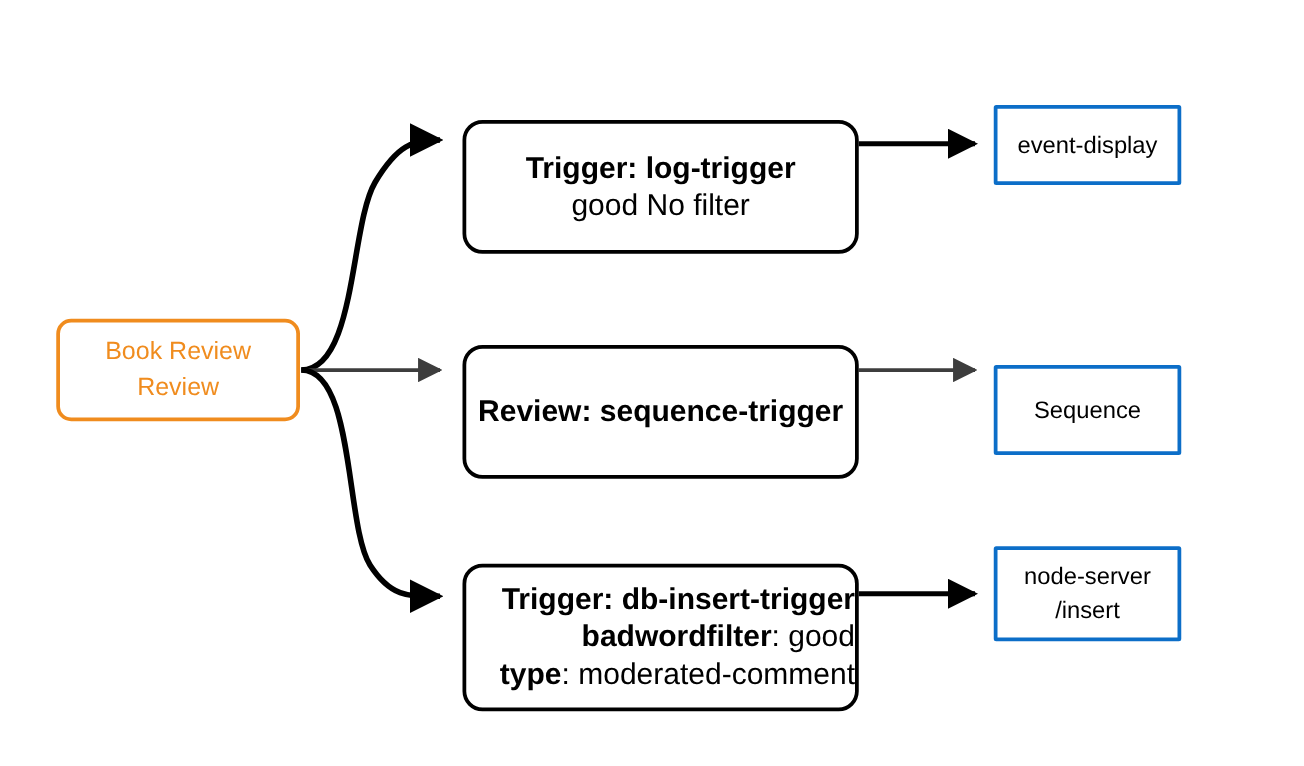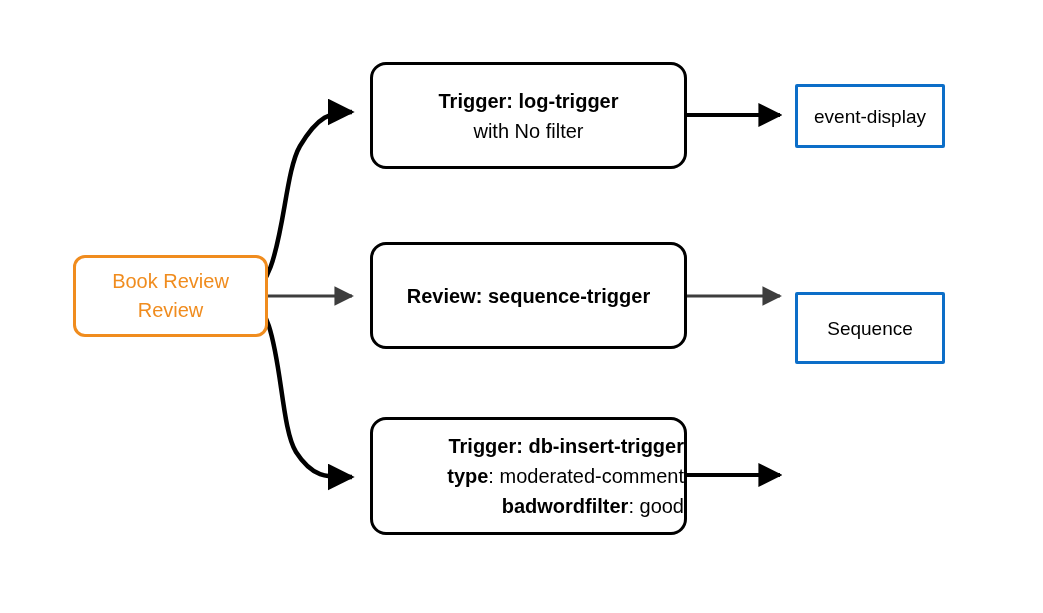--- a/index.html
+++ b/index.html
@@ -46,22 +46,23 @@
     font-weight: 400;
   }
   .node-broker .line {
     white-space: nowrap;
   }
   
   .node-trigger {
     border: 3px solid #000000;
     border-radius: 16px;
     color: #000000;
-    font-size: 20px;
+    font-size: 24px;
     line-height: 30px;
+    margin-top: 34px;
   }
   .node-trigger .line {
     white-space: nowrap;
     font-weight: 400;
   }
   .node-trigger .line.bold {
     font-weight: bold;
   }
   .node-trigger .line .k {
     font-weight: bold;
@@ -100,42 +101,46 @@
 
     <path d="M 241 296 C 284 296, 276 420, 296 452 C 314 480, 330 477, 352 477" fill="none" stroke="#000000" stroke-width="4.5" marker-end="url(#arrowBlack)"></path>
 
     <path d="M 687 115 L 780 115" fill="none" stroke="#000000" stroke-width="4" marker-end="url(#arrowBlack)"></path>
 
     <path d="M 687 296 L 780 296" fill="none" stroke="#3D3D3D" stroke-width="3" marker-end="url(#arrowGray)"></path>
 
     <path d="M 687 475 L 780 475" fill="none" stroke="#000000" stroke-width="4" marker-end="url(#arrowBlack)"></path>
   </svg>
 
-  <div class="node node-broker" style="left:45px; top:255px; width:195px; height:82px;margin-left:28px;">
+  <div class="node node-broker" style="left:45px; top:255px; width:195px; height:82px;">
     <span class="line">Book Review</span>
     <span class="line">Review</span>
   </div>
 
   <div class="node node-trigger" style="left:370px; top:62px; width:317px; height:107px;">
     <span class="line bold">Trigger: log-trigger</span>
-    <span class="line">with No filter</span>
+    <span class="line">good No filter</span>
   </div>
 
   <div class="node node-trigger" style="left:370px; top:242px; width:317px; height:107px;">
     <span class="line bold">Review: sequence-trigger</span>
   </div>
 
   <div class="node node-trigger" style="left:370px; top:417px; width:317px; height:118px;align-items:flex-end;">
     <span class="line bold">Trigger: db-insert-trigger</span>
+    <span class="line"><span class="k">badwordfilter</span><span>: good</span></span>
     <span class="line"><span class="k">type</span><span>: moderated-comment</span></span>
-    <span class="line"><span class="k">badwordfilter</span><span>: good</span></span>
   </div>
 
   <div class="node node-endpoint" style="left:795px; top:84px; width:150px; height:64px;">
     <span class="line">event-display</span>
   </div>
 
   <div class="node node-endpoint" style="left:795px; top:260px; width:150px; height:72px;margin-top:32px;">
     <span class="line">Sequence</span>
   </div>
 
+  <div class="node node-endpoint" style="left:795px; top:437px; width:150px; height:76px;">
+    <span class="line">node-server</span>
+    <span class="line">/insert</span>
+  </div>
 
 </div>
 
 </body></html>

